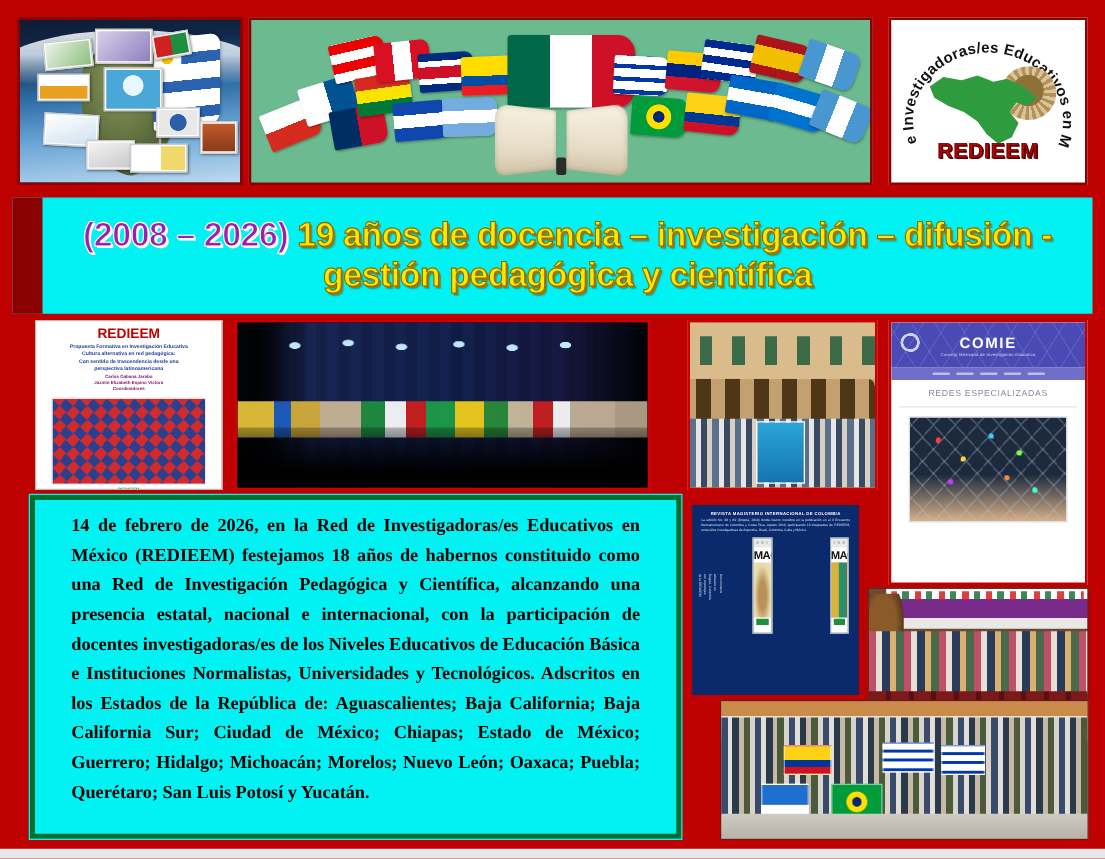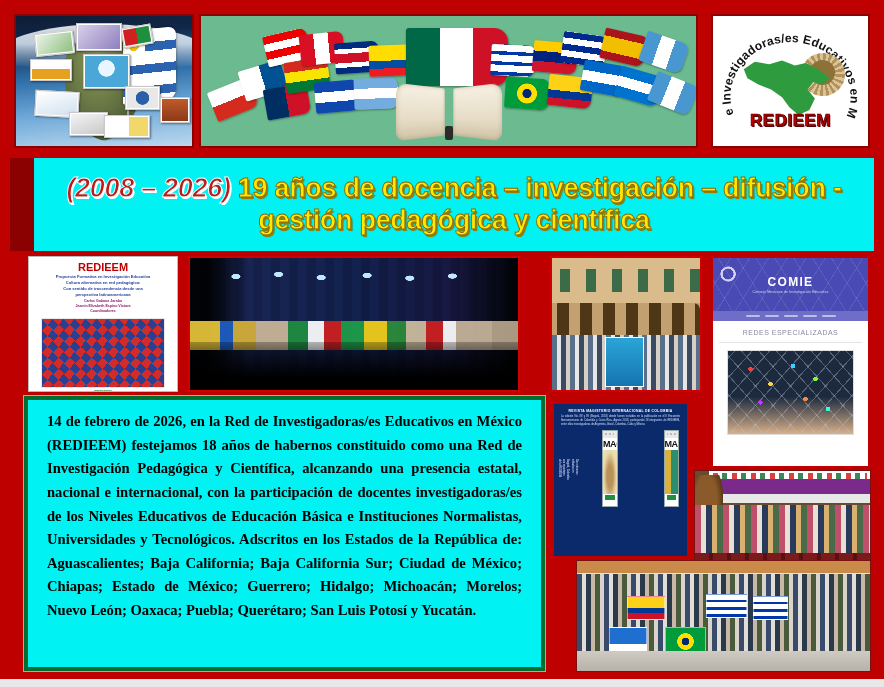--- a/index.html
+++ b/index.html
@@ -146,24 +146,23 @@
     font-family:"Liberation Sans", sans-serif;
     font-weight:900;
     font-size:27px;
     line-height:1.18;
     color:#ffe800;
     -webkit-text-stroke: 0.9px #8a6a00;
     text-shadow: 1.5px 1.5px 0 #9a7b00, 2px 2px 1px rgba(0,0,0,.25);
     letter-spacing:-0.3px;
   }
   #title-text .yrs {
-    color:#b91c1c;
+    color:#a21caf;
     -webkit-text-stroke: 0.9px #ffffff;
     text-shadow: 1.5px 1.5px 0 #ffffff;
-    font-style: italic;
   }
 
   
   #book-cover {
     left: 28px; top: 256px; width: 150px; height: 136px;
     background:#fff; border:1px solid #bbb;
     overflow:hidden;
   }
   .bc-title {
     text-align:center; color:#c00000;
@@ -270,21 +269,21 @@
     position:absolute; left:36%; bottom:2%; width:26%; height:38%;
     background: linear-gradient(180deg,#2aa5d8,#1574b0);
     border:1px solid #fff;
   }
 
   #comie-card {
     left: 711px; top: 256px; width: 159px; height: 212px;
     background:#ffffff; border:2px solid #c00000; overflow:hidden;
   }
   .comie-hero {
-    height: 53px; background:#4a4ab4;
+    height: 36px; background:#4a4ab4;
     position:relative; overflow:hidden;
     display:flex; flex-direction:column; align-items:center; justify-content:center;
   }
   .comie-hero::before {
     content:""; position:absolute; inset:0;
     background:
       repeating-linear-gradient(58deg, rgba(255,255,255,.10) 0 1px, transparent 1px 16px),
       repeating-linear-gradient(-58deg, rgba(255,255,255,.10) 0 1px, transparent 1px 16px);
   }
   .comie-brand {
@@ -334,21 +333,21 @@
     font-family:"Liberation Sans", sans-serif;
     font-size:8.5px; line-height:1.45;
   }
 
   
   #text-box {
     left: 24px; top: 396px; width: 521px; height: 275px;
     background:#00f2f2;
     border: 4px solid #006e2e;
     outline: 1.5px solid #00f2f2;
-    padding: 10px 19px;
+    padding: 10px 29px;
   }
   #body-text {
     font-family:"Liberation Serif", serif;
     font-weight:700; font-size:14.6px;
     line-height:1.62;
     color:#000;
     text-align:justify;
     text-justify:inter-word;
   }
 

